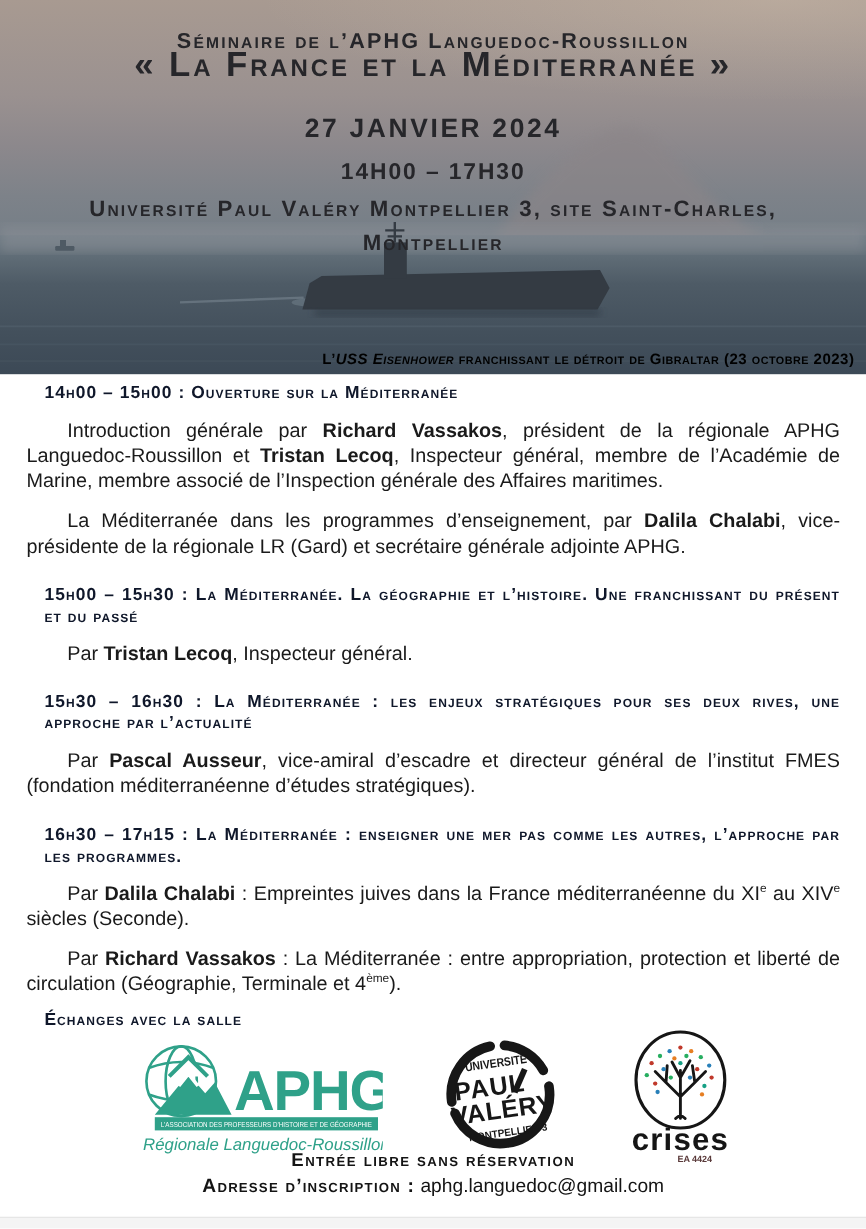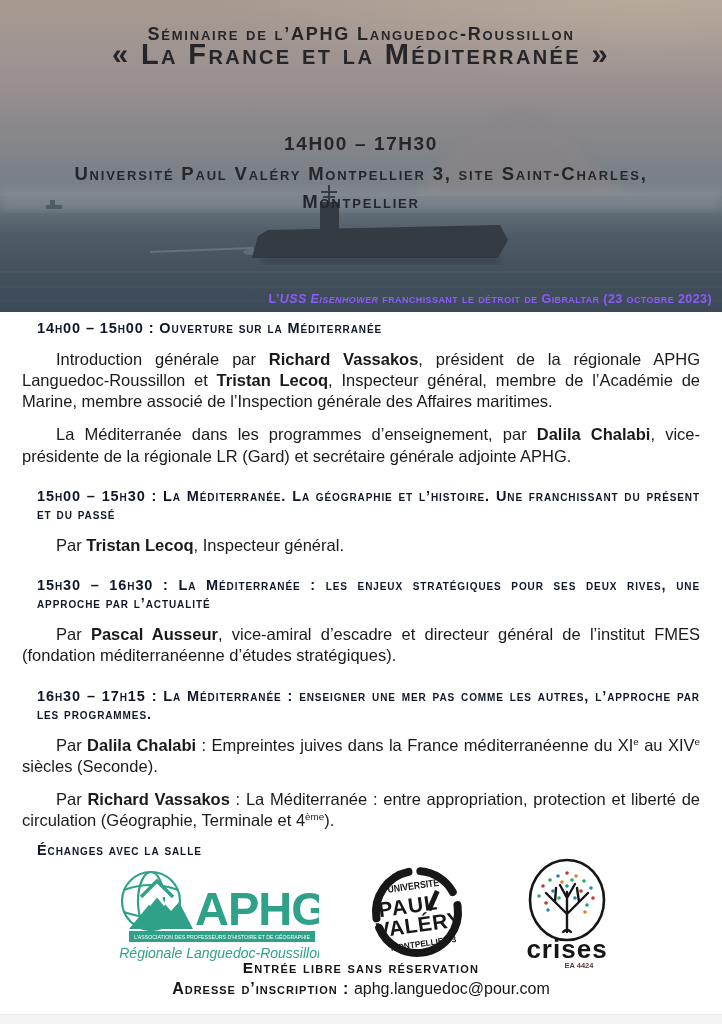--- a/index.html
+++ b/index.html
@@ -13,21 +13,21 @@
   .banner .overlay{position:absolute;inset:0;}
   .bline{position:absolute;left:0;right:0;text-align:center;color:#26262a;
          font-weight:700;font-variant:small-caps;}
   .t1{top:24px;font-size:18px;letter-spacing:1.8px;}
   .t2{top:38px;font-size:29px;letter-spacing:2.4px;}
   .t3{top:94px;font-size:22px;letter-spacing:2.2px;font-variant:normal;}
   .t4{top:133px;font-size:19px;letter-spacing:1.6px;font-variant:normal;}
   .t5{top:163px;font-size:18.5px;letter-spacing:1.8px;}
   .t6{top:191px;font-size:18.5px;letter-spacing:1.8px;}
   .caption{position:absolute;right:10px;bottom:6px;font-size:12.5px;font-weight:700;
-           font-variant:small-caps;letter-spacing:.4px;color:#8b5cf6;text-align:right;}
+           font-variant:small-caps;letter-spacing:.4px;color:#000000;text-align:right;}
   
   .content{padding:0 22px;}
   .sh{margin:20px 0 0;padding-left:15px;font-size:14.5px;font-weight:700;
       font-variant:small-caps;letter-spacing:.9px;line-height:1.25;color:#0f172a;
       text-align:justify;}
   .sh.first{margin-top:7px;}
   .para{margin:12px 0 0;font-size:16.5px;line-height:1.28;text-align:justify;
         text-indent:34px;color:#1a1a1a;}
   .b{font-weight:700;}
   .i{font-style:italic;}
@@ -99,20 +99,21 @@
       <g stroke-width="1.5" fill="none">
         <path d="M0,272 H722" stroke="#5c6d79" opacity="0.35"></path>
         <path d="M0,287 H722" stroke="#54646f" opacity="0.3"></path>
         <path d="M0,301 H722" stroke="#4e5d68" opacity="0.3"></path>
       </g>
     </svg>
 
     <div class="overlay">
       <div class="bline t1">Séminaire de l’APHG Languedoc-Roussillon</div>
       <div class="bline t2">« La France et la Méditerranée »</div>
+      <div class="bline t3">27 JANVIER 2024</div>
       <div class="bline t4">14H00 – 17H30</div>
       <div class="bline t5">Université Paul Valéry Montpellier 3, site Saint-Charles,</div>
       <div class="bline t6">Montpellier</div>
       <div class="caption"><span>L’</span><span class="i">USS Eisenhower</span><span> franchissant le détroit de Gibraltar (23 octobre 2023)</span></div>
     </div>
   </header>
 
   <main class="content">
     <h2 class="sh first">14h00 – 15h00 : Ouverture sur la Méditerranée</h2>
     <p class="para"><span>Introduction générale par </span><span class="b">Richard Vassakos</span><span>, président de la régionale APHG Languedoc-Roussillon et </span><span class="b">Tristan Lecoq</span><span>, Inspecteur général, membre de l’Académie de Marine, membre associé de l’Inspection générale des Affaires maritimes.</span></p>
@@ -189,19 +190,19 @@
         </g>
         <text x="52" y="100" font-size="26" font-weight="bold" text-anchor="middle" fill="#151515" font-family="Liberation Sans, sans-serif" letter-spacing="1">crises</text>
         <text x="64" y="110" font-size="7.5" font-weight="bold" text-anchor="middle" fill="#5a3a3a" font-family="Liberation Sans, sans-serif">EA 4424</text>
       </svg>
     </div>
 
     <div class="footer">
       <div class="entry">Entrée libre sans réservation</div>
       <div class="contact">
         <span class="lbl">Adresse d’inscription :</span>
-        <span>aphg.languedoc@pour.com</span>
+        <span>aphg.languedoc@gmail.com</span>
       </div>
     </div>
   </main>
 
   <div class="bottom-strip"></div>
 </div>
 
 </body></html>

